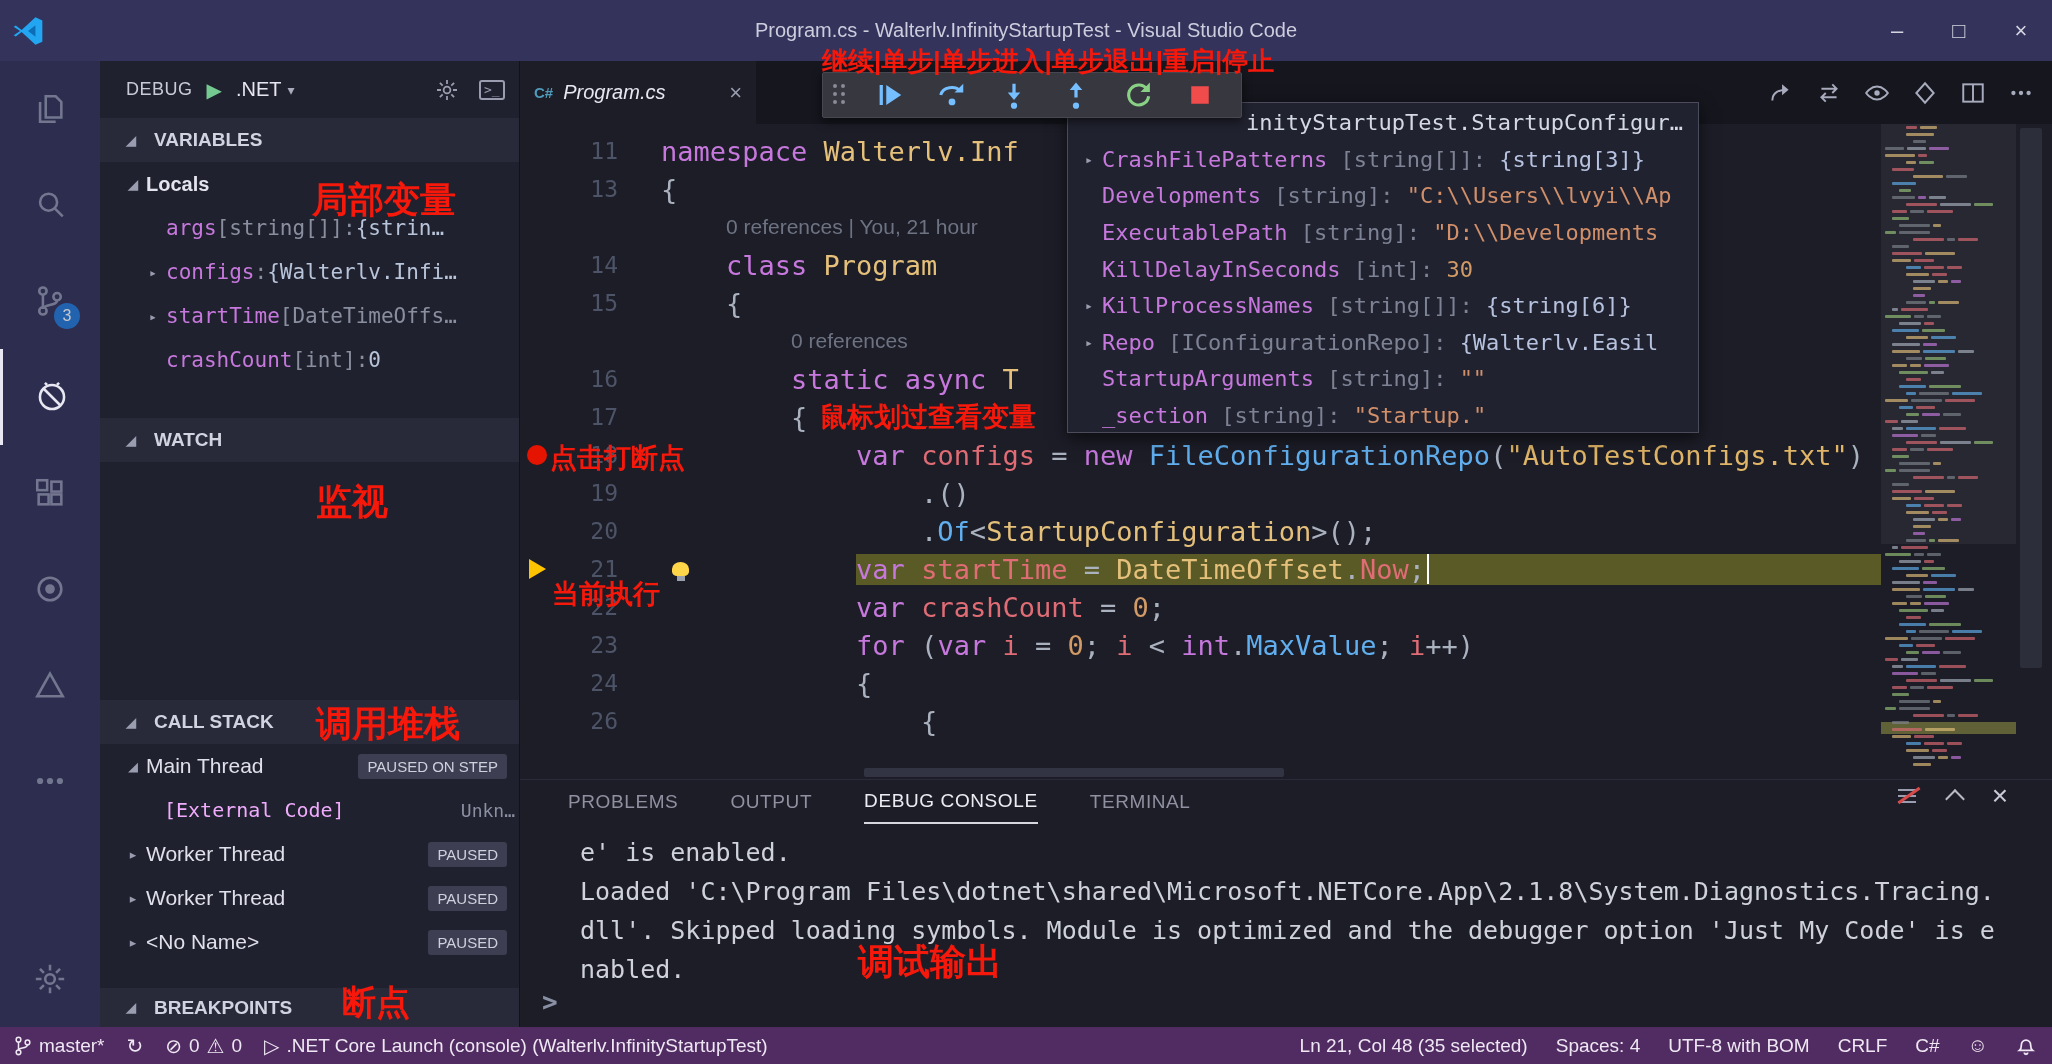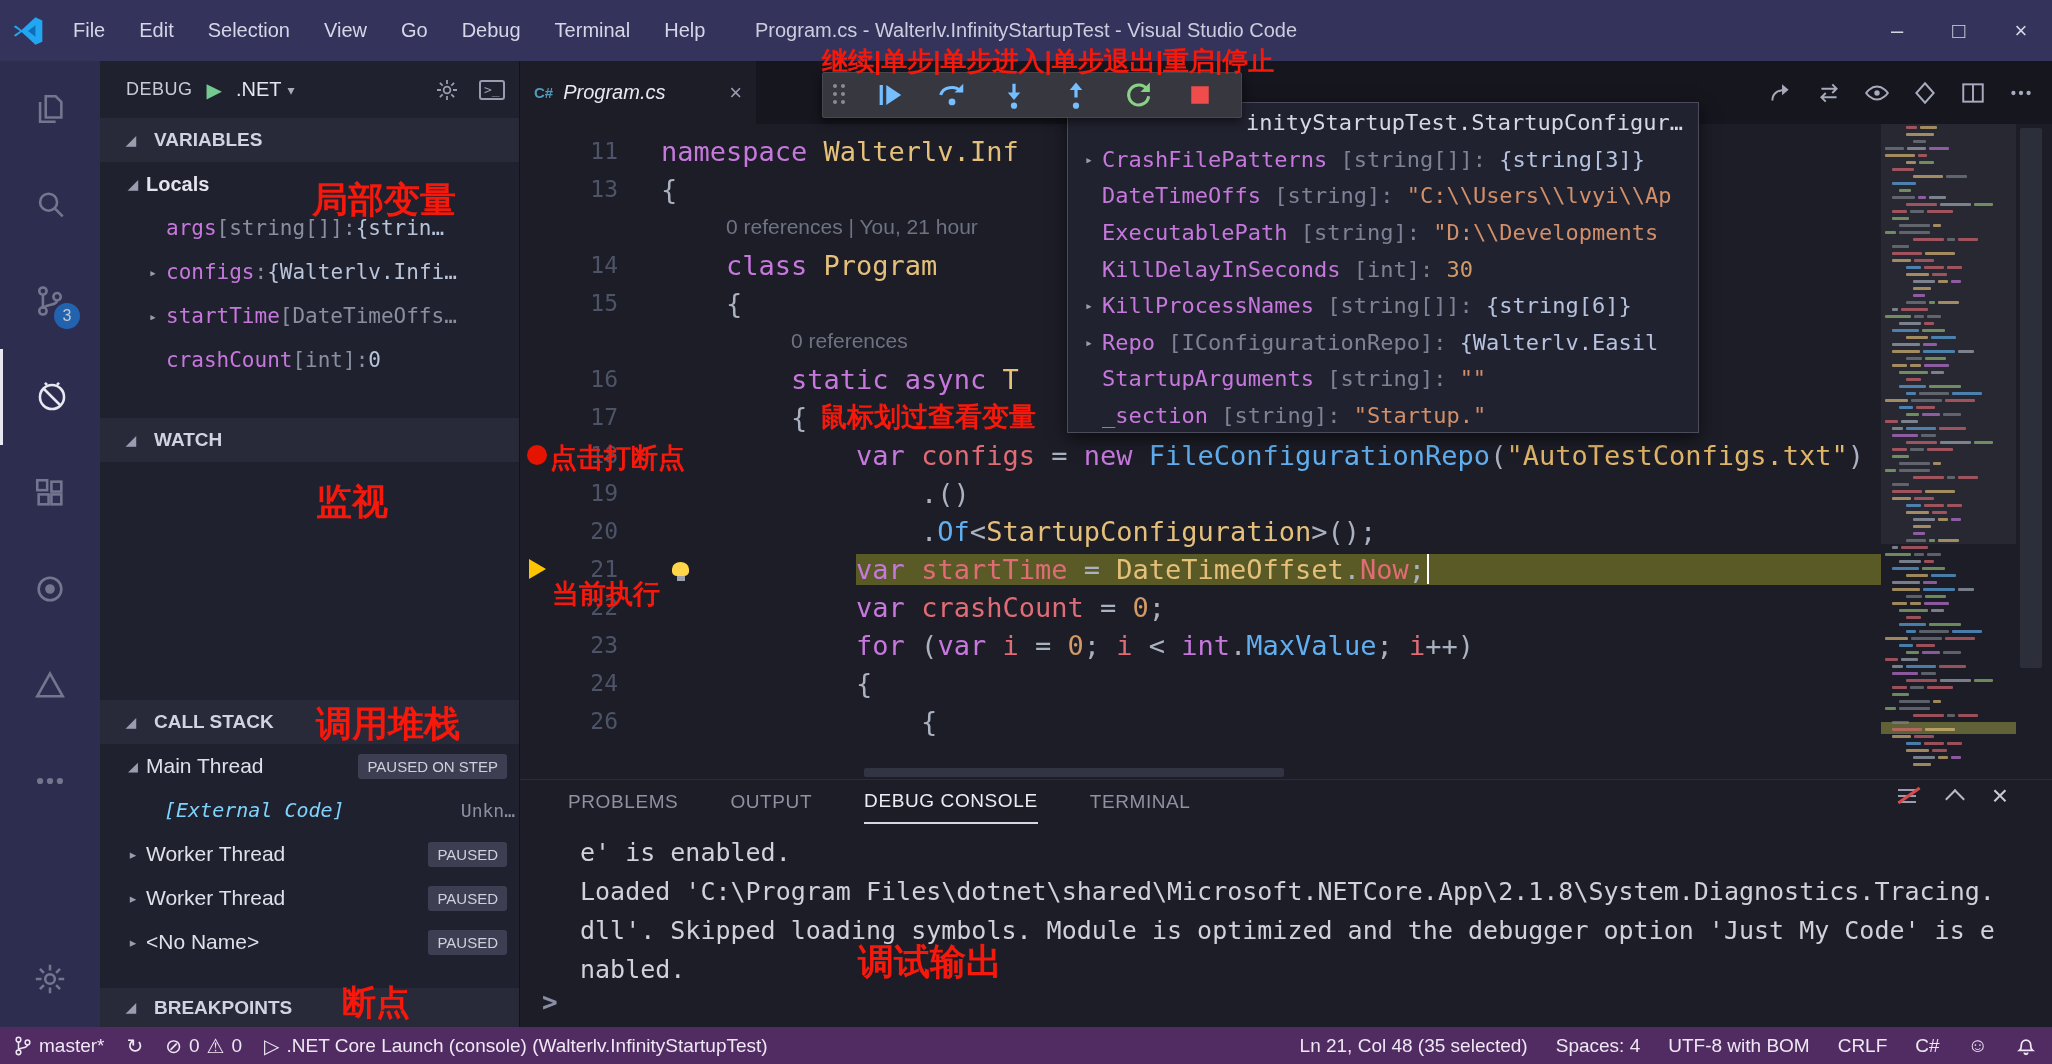--- a/index.html
+++ b/index.html
@@ -37,21 +37,21 @@
   .tree-row{height:44px;display:flex;align-items:center;white-space:nowrap;overflow:hidden;flex:none;font-size:21px}
   .group-row{padding-left:20px;font-weight:bold;color:#e3e4ee;font-size:20px}
   .var-row{padding-left:40px;font-family:"DejaVu Sans Mono",monospace}
   .vname{color:#c678dd}
   .vtype{color:#8a8fa0}
   .vval{color:#b8c4d9}
   .watch-body{flex:1 1 auto}
   .cs-list{height:244px;overflow:hidden;flex:none}
   .cs-row{padding-left:20px;color:#dfe0ea}
   .cs-row.indent{padding-left:64px;font-family:"DejaVu Sans Mono",monospace;font-size:20px}
-  .cs-row.italic .cs-label{font-style:italic;color:#7dd3fc}
+  .cs-row.italic .cs-label{color:#f0abfc}
   .cs-meta{margin-left:auto;margin-right:4px;color:#8a8fa2;font-size:18px}
   .badge{margin-left:auto;margin-right:12px;background:#3d3e52;color:#cfd0dd;font-size:15px;padding:4px 9px;border-radius:3px;flex:none;font-family:"Liberation Sans",sans-serif}
 
   
   .tabbar{position:absolute;left:520px;top:61px;width:1532px;height:63px;background:#15161e;display:flex;align-items:stretch;z-index:5}
   .tab{width:236px;background:#1c1d27;display:flex;align-items:center;padding:0 14px;gap:10px;flex:none}
   .tab-lang{color:#519aba;font-size:15px;font-weight:bold;flex:none}
   .tab-label{font-size:20px;font-style:italic;color:#e8e8f0;white-space:nowrap}
   .tab-close{margin-left:auto;color:#9a9db0;font-size:22px}
   .editor-actions{margin-left:auto;display:flex;align-items:center;gap:22px;padding-right:18px}
@@ -127,30 +127,20 @@
 </head>
 <body>
 
 <div class="titlebar">
   <span class="logo">
     <svg width="34" height="34" viewBox="0 0 32 32">
       <path fill="#22A6F2" d="M23 3 10 15 4.5 10.8 2.5 12l6 4-6 4 2 1.2L10 17l13 12 6.5-3V6z"></path>
       <path fill="#0d6eb8" d="M23 10.5v11L16 16z"></path>
     </svg>
   </span>
-  <div class="menubar" id="menubar">
-      <div class="menu-item">File</div>
-      <div class="menu-item">Edit</div>
-      <div class="menu-item">Selection</div>
-      <div class="menu-item">View</div>
-      <div class="menu-item">Go</div>
-      <div class="menu-item">Debug</div>
-      <div class="menu-item">Terminal</div>
-      <div class="menu-item">Help</div>
-    </div>
   <div class="win-title">Program.cs - Walterlv.InfinityStartupTest - Visual Studio Code</div>
   <div class="win-controls">
     <span class="win-btn">–</span>
     <span class="win-btn">□</span>
     <span class="win-btn">×</span>
   </div>
 </div>
 
 <div class="activitybar">
   <div class="act-item">
@@ -962,21 +952,21 @@
     <svg width="30" height="30" viewBox="0 0 24 24">
         <rect x="5" y="5" width="14" height="14" fill="#f14c4c"></rect>
       </svg>
   </span>
 </div>
 
 <div class="tooltip">
   <div class="tt-header">inityStartupTest.StartupConfigur…</div>
   <div id="tt-rows">
       <div class="tt-row"><span class="twistie">▸</span><span class="tt-name">CrashFilePatterns</span><span class="tt-type"> [string[]]: </span><span class="tt-val ">{string[3]}</span></div>
-      <div class="tt-row"><span class="twistie"></span><span class="tt-name">DateTimeOffs</span><span class="tt-type"> [string]: </span><span class="tt-val str">"C:\\Users\\lvyi\\Ap</span></div>
+      <div class="tt-row"><span class="twistie"></span><span class="tt-name">Developments</span><span class="tt-type"> [string]: </span><span class="tt-val str">"C:\\Users\\lvyi\\Ap</span></div>
       <div class="tt-row"><span class="twistie"></span><span class="tt-name">ExecutablePath</span><span class="tt-type"> [string]: </span><span class="tt-val str">"D:\\Developments</span></div>
       <div class="tt-row"><span class="twistie"></span><span class="tt-name">KillDelayInSeconds</span><span class="tt-type"> [int]: </span><span class="tt-val num">30</span></div>
       <div class="tt-row"><span class="twistie">▸</span><span class="tt-name">KillProcessNames</span><span class="tt-type"> [string[]]: </span><span class="tt-val ">{string[6]}</span></div>
       <div class="tt-row"><span class="twistie">▸</span><span class="tt-name">Repo</span><span class="tt-type"> [IConfigurationRepo]: </span><span class="tt-val ">{Walterlv.Easil</span></div>
       <div class="tt-row"><span class="twistie"></span><span class="tt-name">StartupArguments</span><span class="tt-type"> [string]: </span><span class="tt-val str">""</span></div>
       <div class="tt-row"><span class="twistie"></span><span class="tt-name">_section</span><span class="tt-type"> [string]: </span><span class="tt-val str">"Startup."</span></div>
     </div>
 </div>
 
 <div class="panel">

